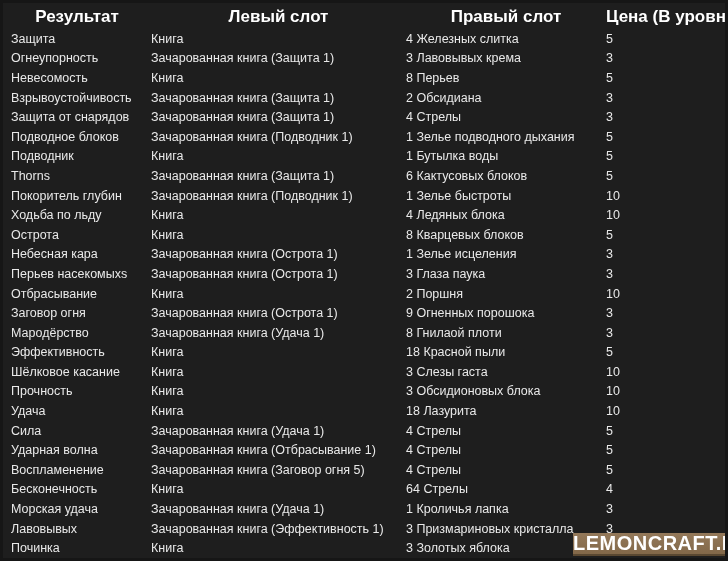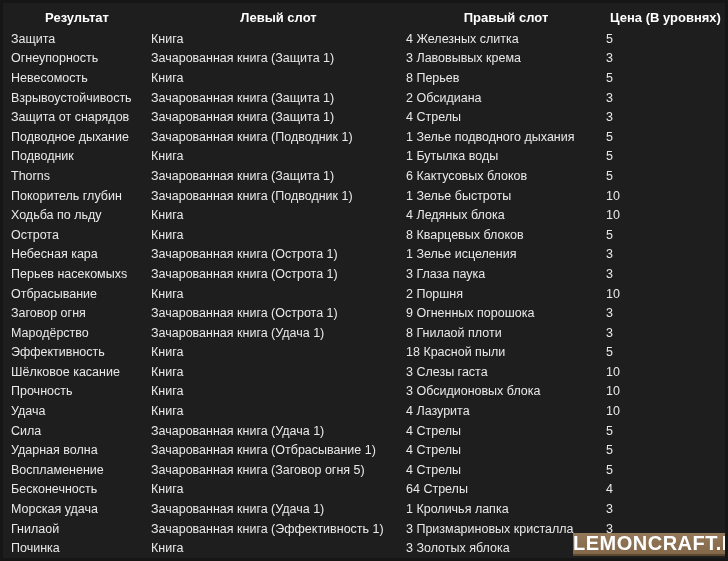--- a/index.html
+++ b/index.html
@@ -20,21 +20,21 @@
     border-collapse: collapse;
     table-layout: fixed;
     width: 722px;
     margin-top: 2px;
   }
   col.c-result { width: 148px; }
   col.c-left   { width: 255px; }
   col.c-right  { width: 200px; }
   col.c-price  { width: 119px; }
   th {
-    font-size: 13px;
+    font-size: 17px;
     font-weight: bold;
     color: #ffffff;
     text-align: center;
     height: 24px;
     padding: 0;
     vertical-align: middle;
     white-space: nowrap;
     overflow: hidden;
   }
   td {
@@ -107,21 +107,21 @@
         <td>2 Обсидиана</td>
         <td>3</td>
       </tr>
       <tr>
         <td>Защита от снарядов</td>
         <td>Зачарованная книга (Защита 1)</td>
         <td>4 Стрелы</td>
         <td>3</td>
       </tr>
       <tr>
-        <td>Подводное дыхание</td>
+        <td>Подводное блоков</td>
         <td>Зачарованная книга (Подводник 1)</td>
         <td>1 Зелье подводного дыхания</td>
         <td>5</td>
       </tr>
       <tr>
         <td>Подводник</td>
         <td>Книга</td>
         <td>1 Бутылка воды</td>
         <td>5</td>
       </tr>
@@ -193,21 +193,21 @@
       </tr>
       <tr>
         <td>Прочность</td>
         <td>Книга</td>
         <td>3 Обсидионовых блока</td>
         <td>10</td>
       </tr>
       <tr>
         <td>Удача</td>
         <td>Книга</td>
-        <td>4 Лазурита</td>
+        <td>18 Лазурита</td>
         <td>10</td>
       </tr>
       <tr>
         <td>Сила</td>
         <td>Зачарованная книга (Удача 1)</td>
         <td>4 Стрелы</td>
         <td>5</td>
       </tr>
       <tr>
         <td>Ударная волна</td>
@@ -227,21 +227,21 @@
         <td>64 Стрелы</td>
         <td>4</td>
       </tr>
       <tr>
         <td>Морская удача</td>
         <td>Зачарованная книга (Удача 1)</td>
         <td>1 Кроличья лапка</td>
         <td>3</td>
       </tr>
       <tr>
-        <td>Гнилаой</td>
+        <td>Лавовывых</td>
         <td>Зачарованная книга (Эффективность 1)</td>
         <td>3 Призмариновых кристалла</td>
         <td>3</td>
       </tr>
       <tr>
         <td>Починка</td>
         <td>Книга</td>
         <td>3 Золотых яблока</td>
         <td></td>
       </tr>

